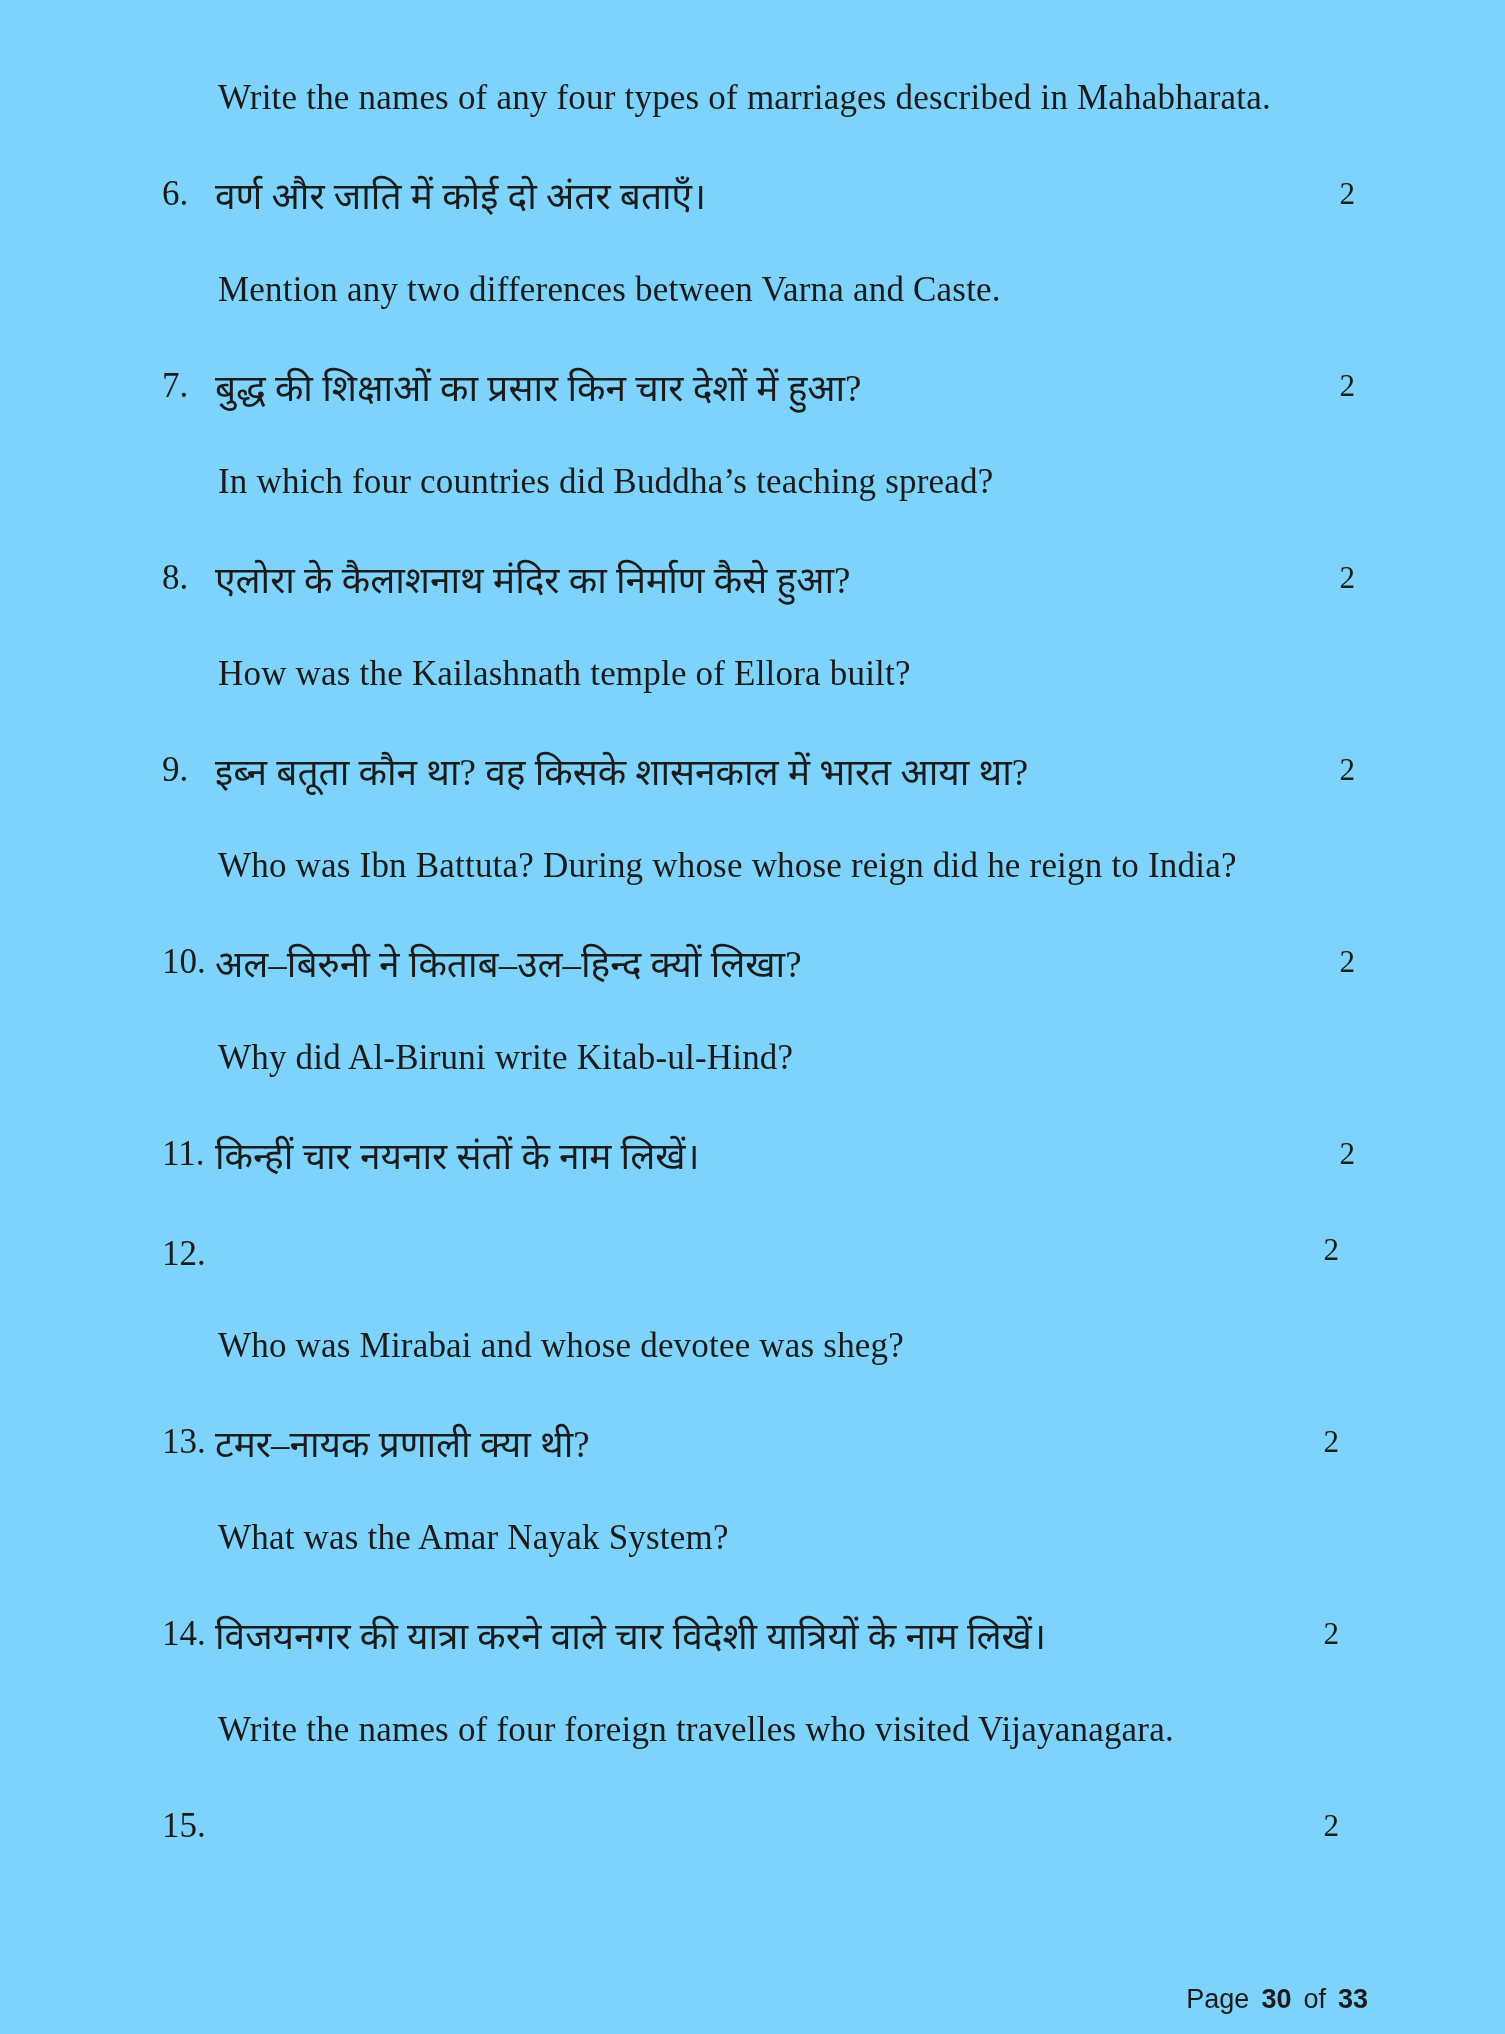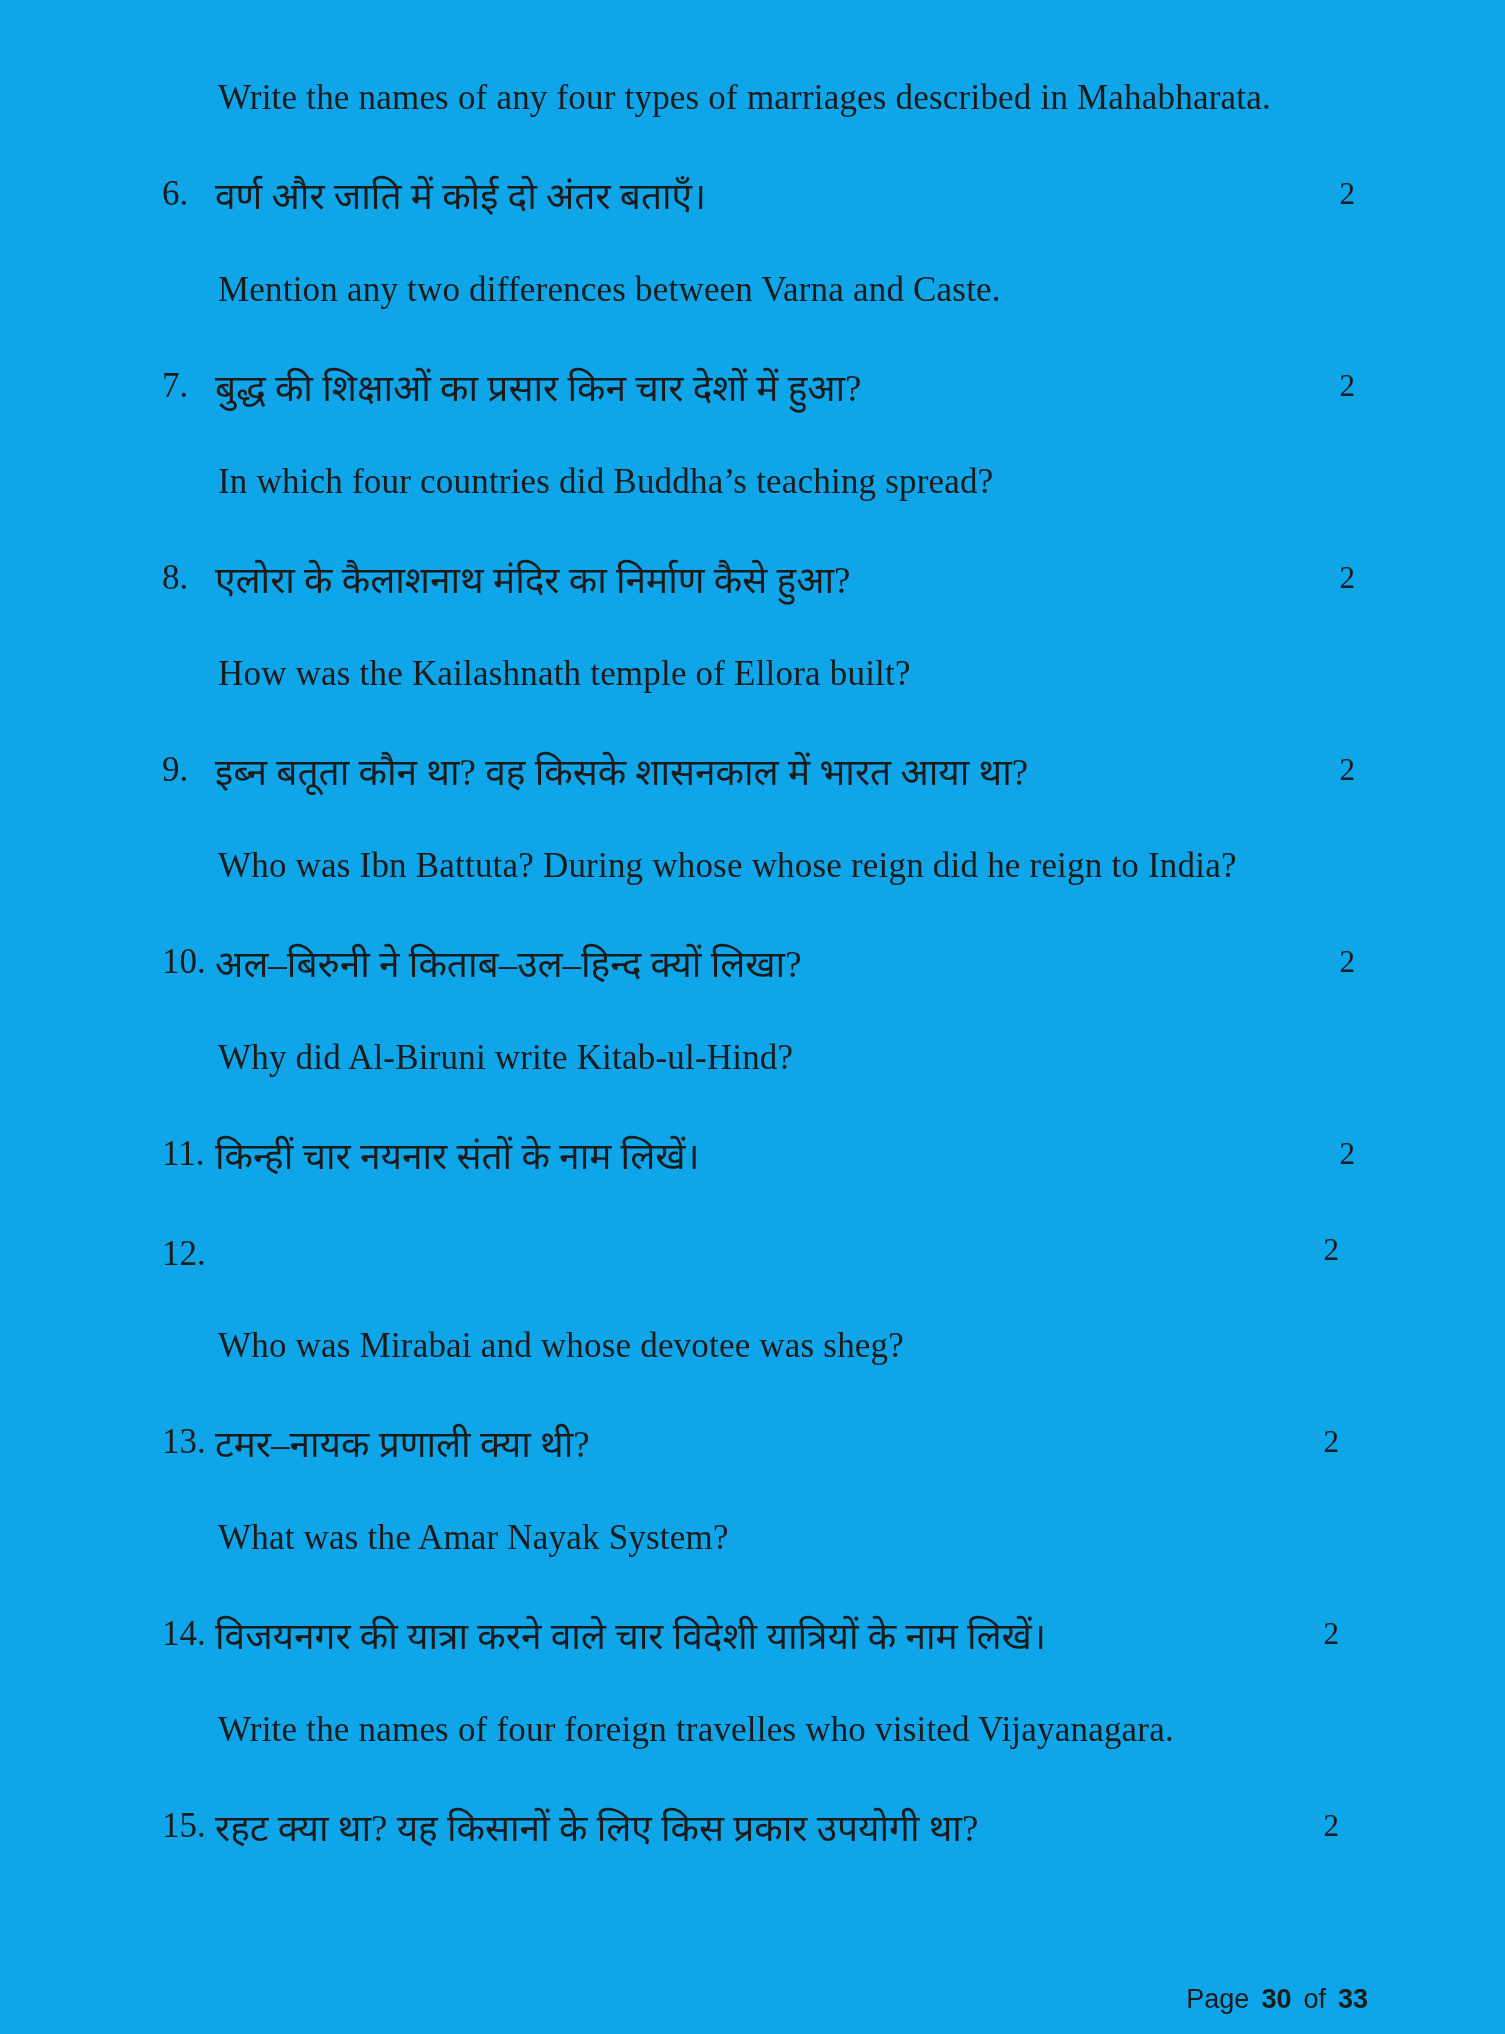--- a/index.html
+++ b/index.html
@@ -4,21 +4,21 @@
 <style>
   html, body {
     margin: 0;
     padding: 0;
     background: #e8e8e8;
   }
   .page {
     position: relative;
     width: 1505px;
     height: 2034px;
-    background: #0ea5e9;
+    background: #7dd3fc;
     color: #1b1b1b;
     overflow: hidden;
     font-family: "Liberation Serif", serif;
     margin: 0 auto;
   }
   .content {
     position: absolute;
     top: 50px;
     left: 0;
     width: 100%;
@@ -159,21 +159,20 @@
       <span class="qnum">14.</span>
       <span class="qtext-hi">विजयनगर की यात्रा करने वाले चार विदेशी यात्रियों के नाम लिखें।</span>
       <span class="mark shift">2</span>
     </div>
     <div class="row english">
       <span>Write the names of four foreign travelles who visited Vijayanagara.</span>
     </div>
 
     <div class="row hindi">
       <span class="qnum">15.</span>
-      <span class="qtext-hi">रहट क्या था? यह किसानों के लिए किस प्रकार उपयोगी था?</span>
       <span class="mark shift">2</span>
     </div>
 
   </div>
 
   <div class="footer">
     <span>Page</span>
     <span class="bold">30</span>
     <span>of</span>
     <span class="bold">33</span>

